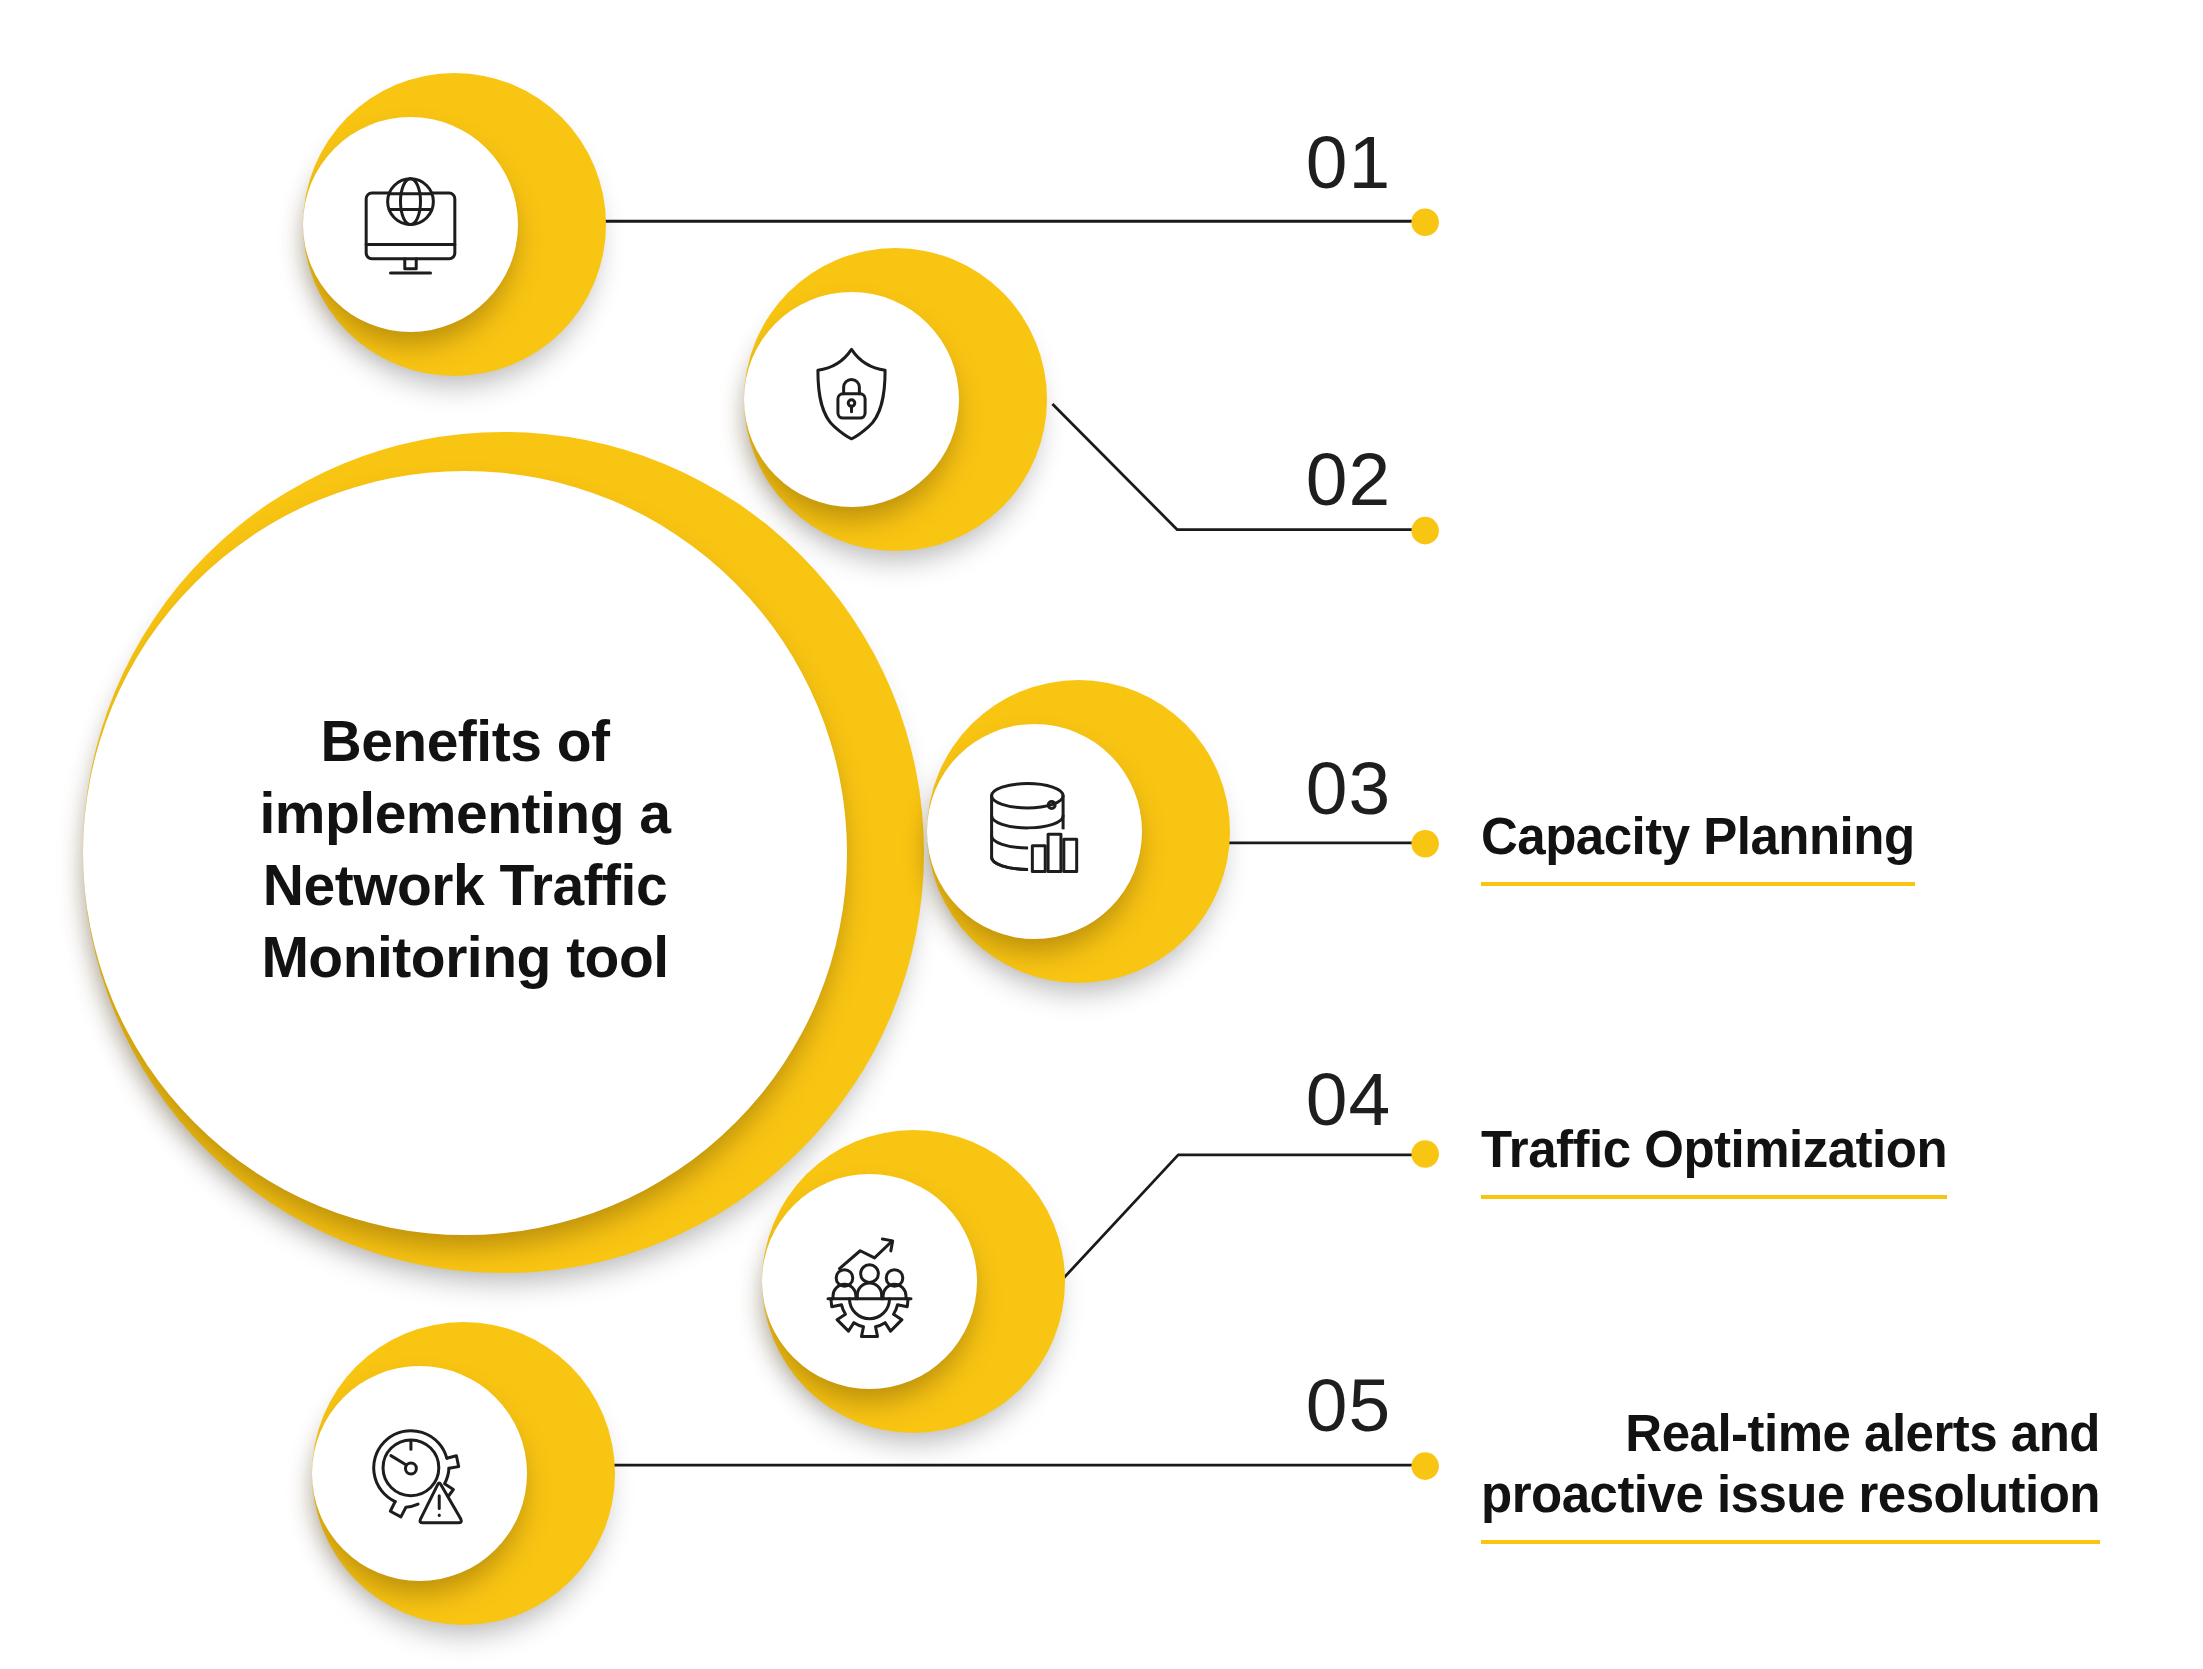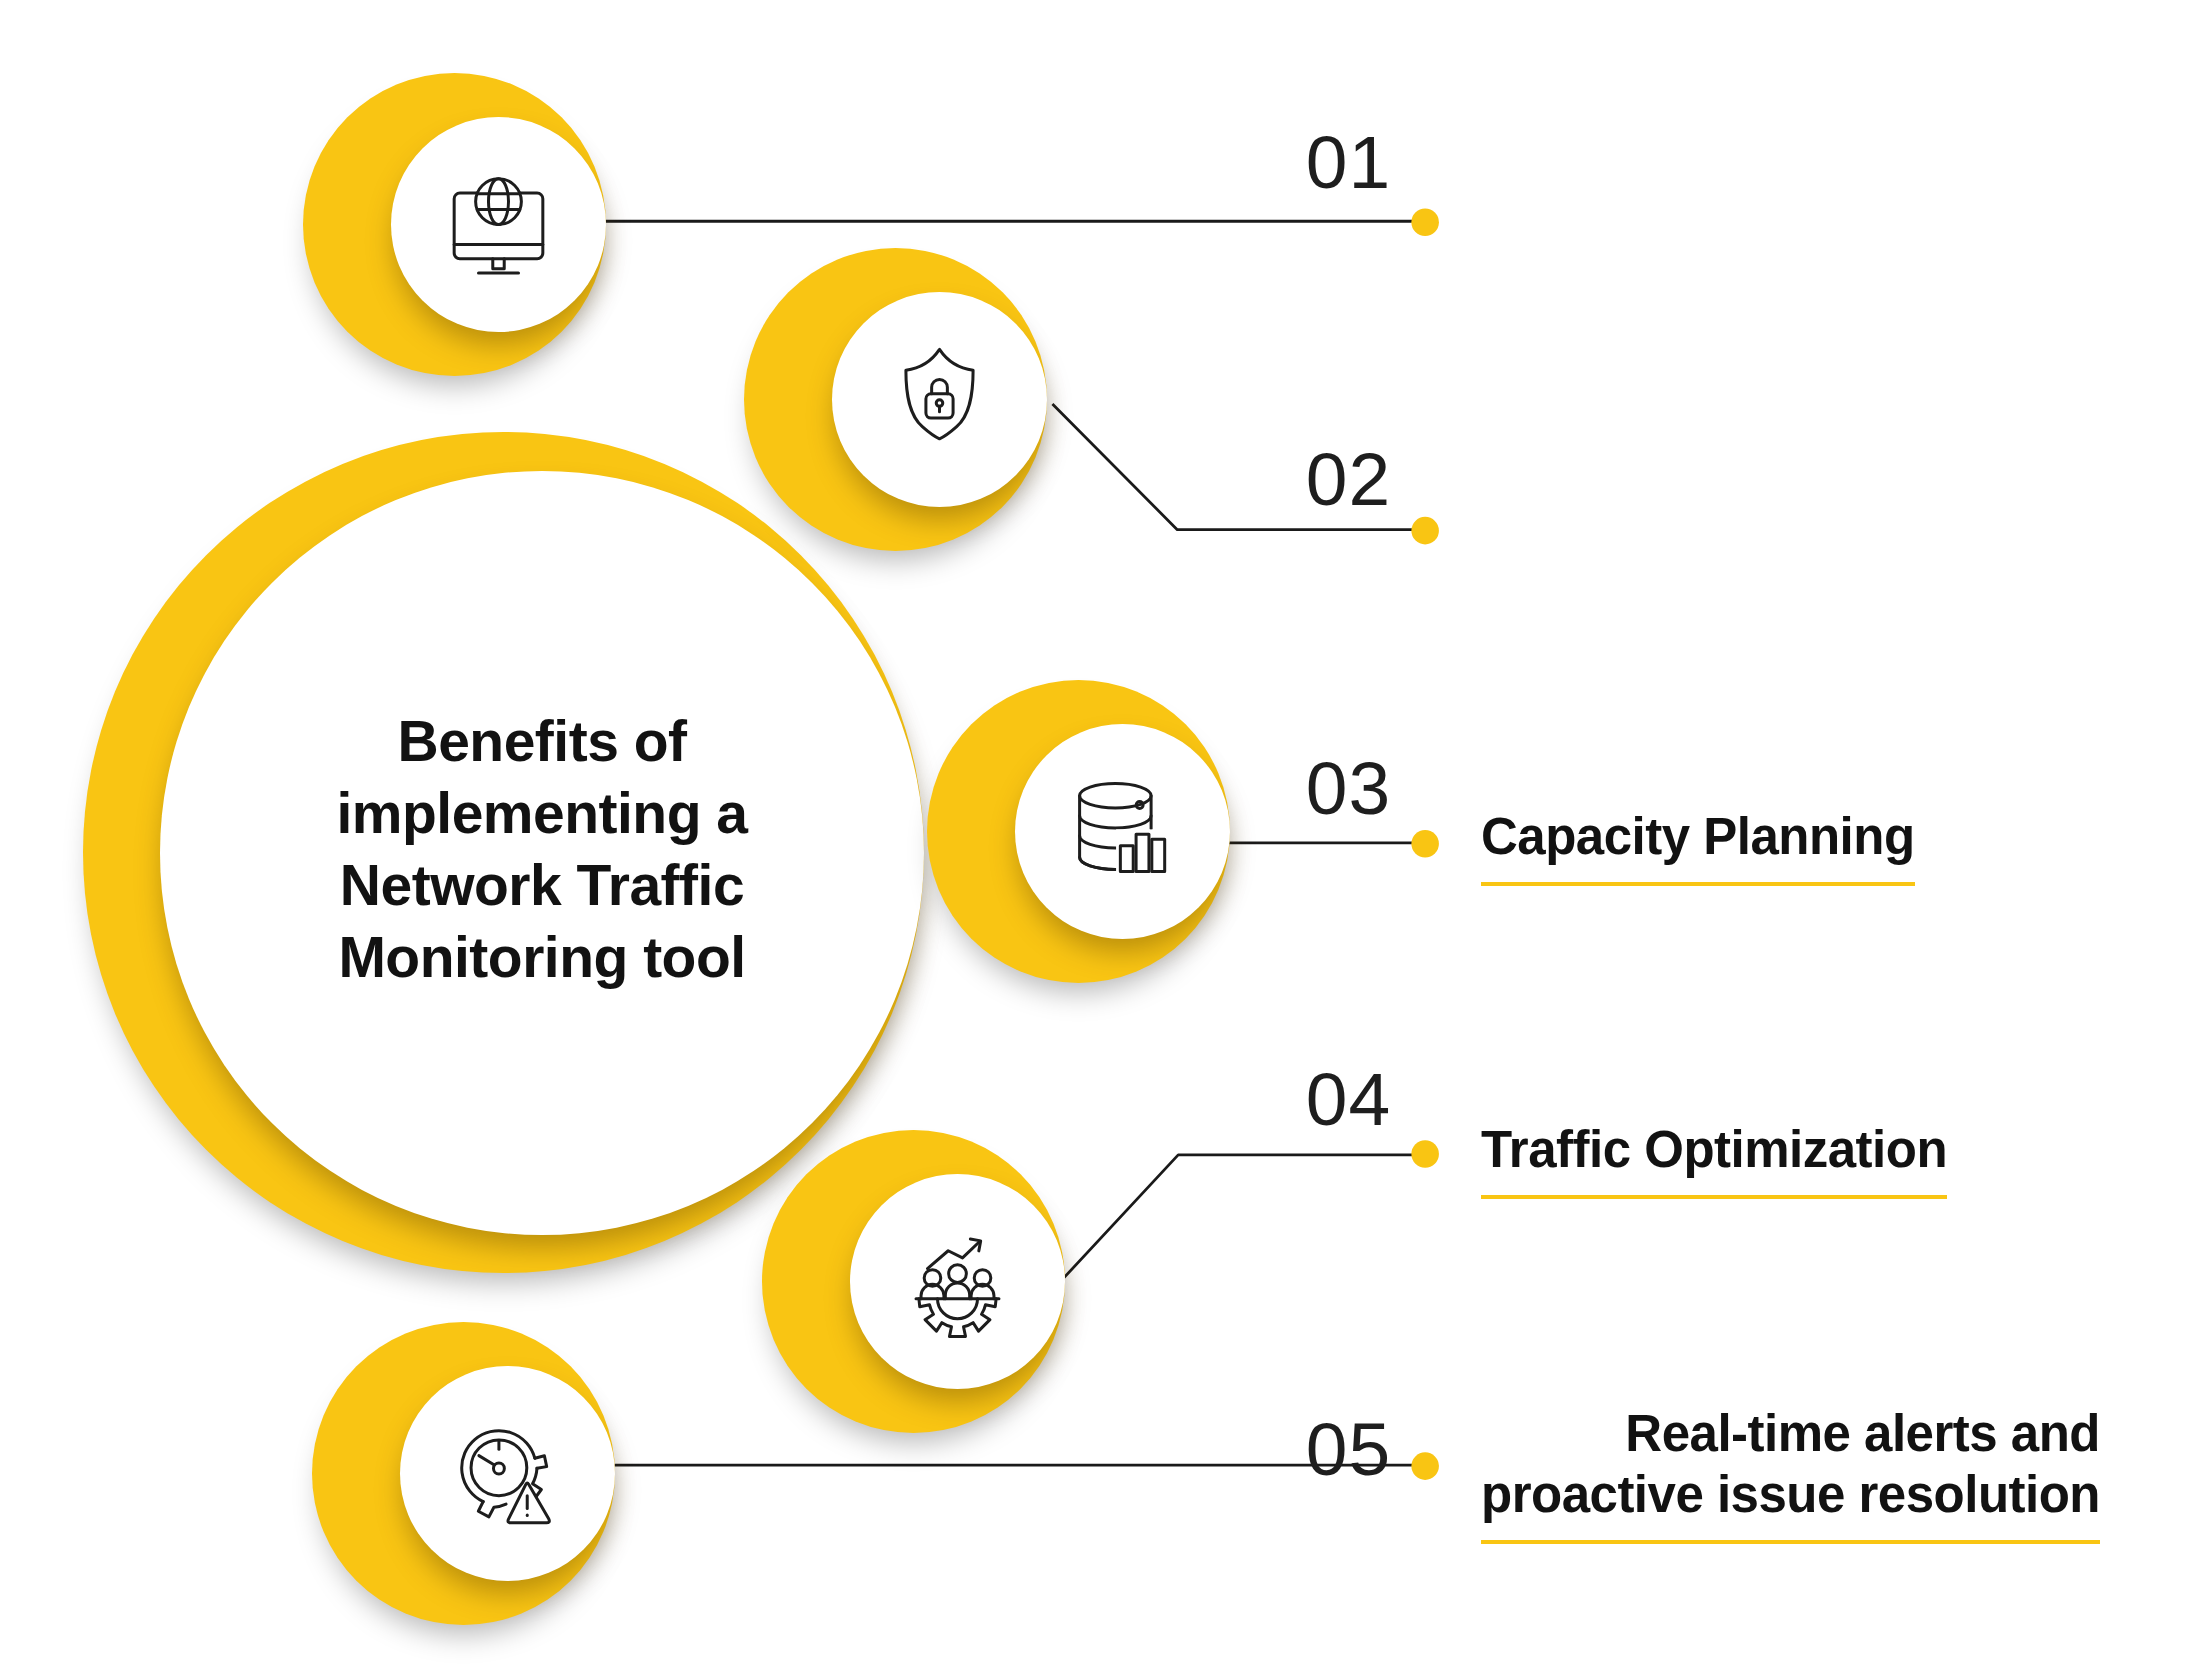--- a/index.html
+++ b/index.html
@@ -13,21 +13,21 @@
   
   svg.connectors{position:absolute;left:0;top:0;width:2204px;height:1669px;}
   .conn{color:var(--line,#1a1a1a);}
   .dot{color:var(--accent,#F9C513);}
 
   
   .ring{
     position:absolute;border-radius:50%;
     background:var(--accent,#F9C513);
     box-shadow:0 18.4px 29px -9.2px rgba(0,0,0,0.28);
-    display:flex;align-items:center;justify-content:flex-end;
+    display:flex;align-items:center;justify-content:flex-start;
   }
   .ring .disc{
     background:#fff;border-radius:50%;
     box-shadow:0 16.5px 27.5px -3.7px rgba(92,62,0,0.40);
     display:flex;align-items:center;justify-content:center;
   }
   .ring.small{width:303px;height:303px;}
   .ring.small .disc{width:215px;height:215px;}
   .ring.big{left:83px;top:432px;width:841px;height:841px;}
   .ring.big .disc{width:764px;height:764px;}
@@ -47,21 +47,21 @@
     font-size:57px;line-height:72px;font-weight:700;letter-spacing:-0.5px;
     transform:translateY(-3.7px);
   }
 
   
   .num{
     position:absolute;right:813px;text-align:right;
     font-size:75px;line-height:75px;font-weight:300;
     color:var(--number,#1e1e1e);letter-spacing:0.9px;
   }
-  .n1{top:125px;} .n2{top:442px;} .n3{top:751px;} .n4{top:1062px;} .n5{top:1412px;text-align:right;}
+  .n1{top:125px;} .n2{top:442px;} .n3{top:751px;} .n4{top:1062px;} .n5{top:1368px;text-align:right;}
 
   
   .label{
     position:absolute;left:1481px;width:max-content;
     font-size:51px;line-height:61px;font-weight:700;letter-spacing:-0.5px;
     color:var(--text,#121212);
     padding-bottom:14.7px;border-bottom:4.6px solid var(--accent,#F9C513);
   }
   .label div{white-space:nowrap;}
   .l1{top:153px;} .l2{top:496px;} .l3{top:806px;} .l4{top:1119px;} .l5{top:1403px;text-align:right;}

